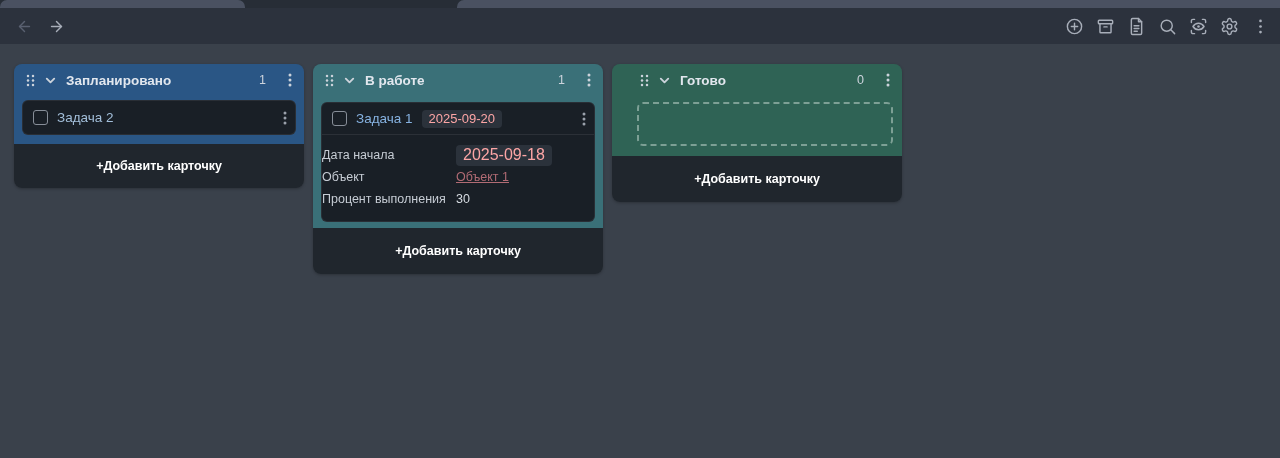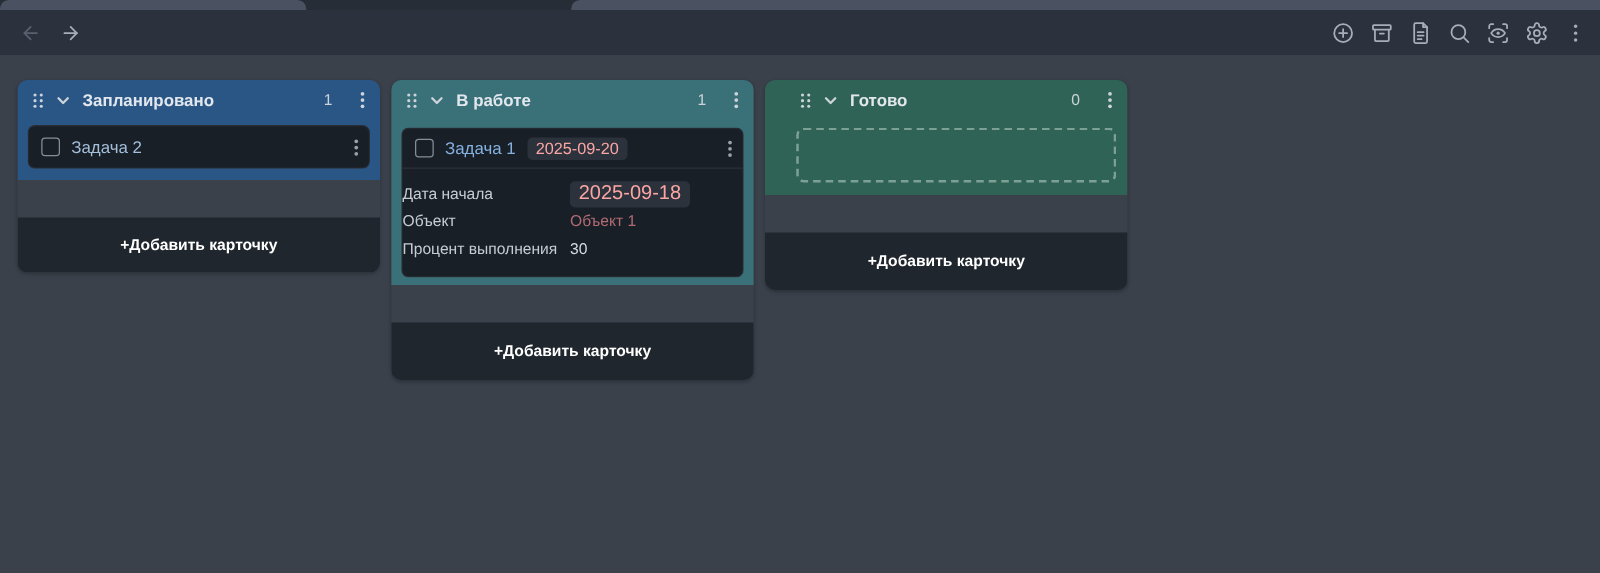--- a/index.html
+++ b/index.html
@@ -32,21 +32,20 @@
     position:absolute; left:0; right:0; text-align:center;
     font-size:12.5px; font-weight:700; color:#b9bfc8; pointer-events:none;
   }
   .header-actions { position:absolute; right:8px; top:6px; display:flex; gap:7px; }
 
   
   .lane {
     position:absolute; top:64px; width:290px; border-radius:8px; overflow:hidden;
     display:flex; flex-direction:column;
     box-shadow:0 1px 3px rgba(0,0,0,.25);
-    gap:30px;
   }
   .lane-1 { left:14px; }
   .lane-2 { left:313px; }
   .lane-3 { left:612px; }
 
   .lane-top { display:flex; flex-direction:column; }
   .lane-header {
     height:32px; display:flex; align-items:center; padding:0 12px; gap:9px; flex:none;
   }
   .lane-title { font-size:13.5px; font-weight:700; color:#e2e7ee; flex:0 1 auto; white-space:nowrap; }
@@ -80,21 +79,21 @@
   }
 
   .card-meta {
     border-top:1px solid rgba(255,255,255,.08);
     padding:9px 0 11px;
     display:grid; grid-template-columns:134px 1fr; align-items:center;
   }
   .meta-label { font-size:12.5px; color:#c6ccd4; height:22px; display:flex; align-items:center; }
   .meta-value { font-size:12.5px; color:#d6dbe1; height:22px; display:flex; align-items:center; }
   .meta-value .pill { font-size:16px; }
-  .meta-link { color:#b16b74; cursor:pointer; }
+  .meta-link { color:#b16b74; text-decoration:underline; cursor:pointer; }
 
   
   .drop-placeholder {
     margin:2px 1px 1px; height:44px;
     border:2px dashed rgba(222,236,229,.45); border-radius:6px;
   }
 
   
   .lane-footer {
     height:44px; background:#20262d; display:flex; align-items:center; justify-content:center;

